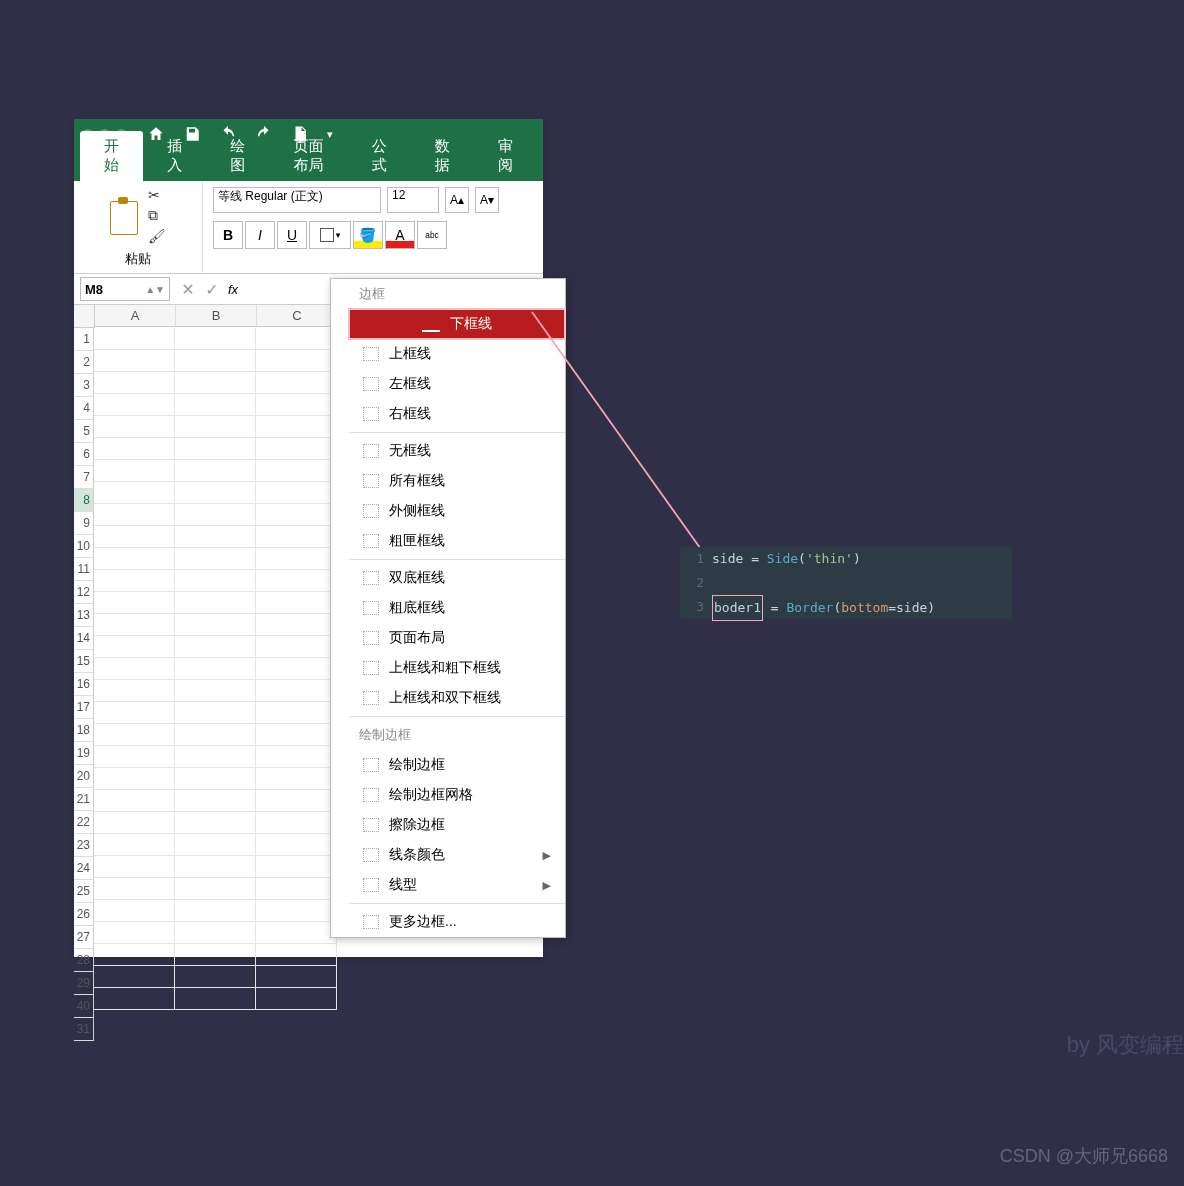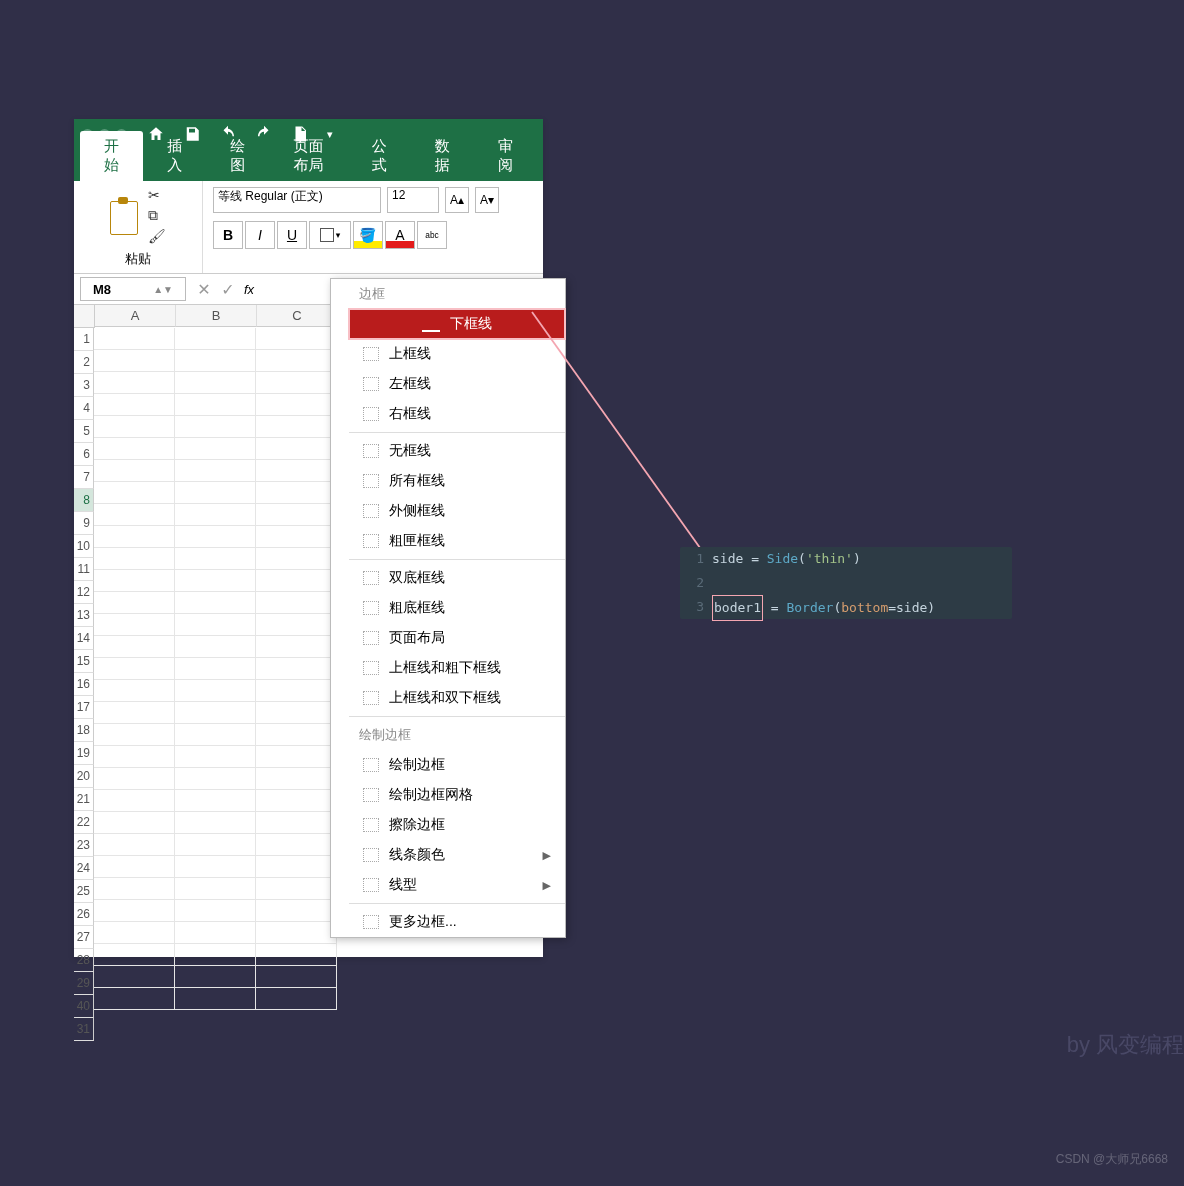--- a/index.html
+++ b/index.html
@@ -25,21 +25,21 @@
   .row1{display:flex;gap:6px;align-items:center;}
   .font-sel{width:158px;height:24px;border:1px solid #bbb;font-size:12px;padding:0 4px;background:#fff;}
   .size-sel{width:42px;height:24px;border:1px solid #bbb;font-size:12px;padding:0 4px;background:#fff;}
   .sz-btn{width:22px;height:24px;border:1px solid #bbb;display:flex;align-items:center;justify-content:center;font-size:12px;background:#fff;}
   .row2{display:flex;gap:2px;align-items:center;margin-top:8px;}
   .fbtn{width:28px;height:26px;border:1px solid #bbb;display:flex;align-items:center;justify-content:center;font-size:14px;background:#fff;}
   .border-btn{width:40px;height:26px;border:1px solid #bbb;background:#fff;display:flex;align-items:center;justify-content:center;gap:2px;}
   .fill-btn{background:linear-gradient(#fff 75%,#ffeb00 75%);}
   .fontcolor-btn{background:linear-gradient(#fff 75%,#e31b1b 75%);}
   .namebox-row{height:30px;border-bottom:1px solid #ccc;display:flex;align-items:center;}
-  .namebox{width:80px;height:22px;border:1px solid #bbb;margin:0 6px;font-size:13px;padding:0 12px;font-weight:600;display:flex;align-items:center;justify-content:space-between;}
+  .namebox{width:80px;height:22px;border:1px solid #bbb;margin:0 6px;font-size:13px;padding:0 4px;font-weight:600;display:flex;align-items:center;justify-content:space-between;}
   .nbtri{font-size:10px;color:#888;}
   .fx-btn{width:24px;text-align:center;color:#999;}
   .fx-lbl{font-style:italic;font-size:13px;margin-left:4px;}
   .grid{display:flex;}
   .rowhdrs{width:20px;}
   .rhcell{height:22px;font-size:12px;color:#555;text-align:right;padding-right:3px;border-bottom:1px solid #ddd;border-right:1px solid #ccc;display:flex;align-items:center;justify-content:flex-end;}
   .rhcell.sel{background:#d4e6dc;color:#1e7045;}
   .colhdrs{display:flex;height:22px;}
   .chcell{width:80px;font-size:13px;color:#555;text-align:center;border-right:1px solid #ddd;border-bottom:1px solid #ccc;display:flex;align-items:center;justify-content:center;background:#f5f5f5;}
   .corner{width:20px;height:22px;border-bottom:1px solid #ccc;border-right:1px solid #ccc;background:#f5f5f5;}
@@ -63,21 +63,21 @@
   .lineno{width:24px;text-align:right;color:#5a6b78;padding-right:8px;}
   .code{color:#c5d4de;white-space:pre;}
   .c-fn{color:#5da9c7;}
   .c-str{color:#a4c48a;}
   .c-param{color:#d69d6e;}
   .hl-box{border:1.5px solid #f4a6b1;padding:0 1px;display:inline-block;}
   
   .arrow{position:absolute;left:530px;top:310px;pointer-events:none;}
   
   .wm{position:absolute;left:0;right:0;bottom:126px;text-align:right;color:rgba(120,120,160,.35);font-size:22px;margin-left:45px;}
-  .csdn{position:absolute;right:16px;bottom:18px;color:rgba(200,200,210,.35);font-size:12px;}
+  .csdn{position:absolute;right:16px;bottom:18px;color:rgba(200,200,210,.35);font-size:18px;}
 </style>
 </head>
 <body>
 
 <div class="excel">
   <div class="titlebar">
     <div class="tl-dot"></div>
     <div class="tl-dot"></div>
     <div class="tl-dot"></div>
     <div class="qa">

